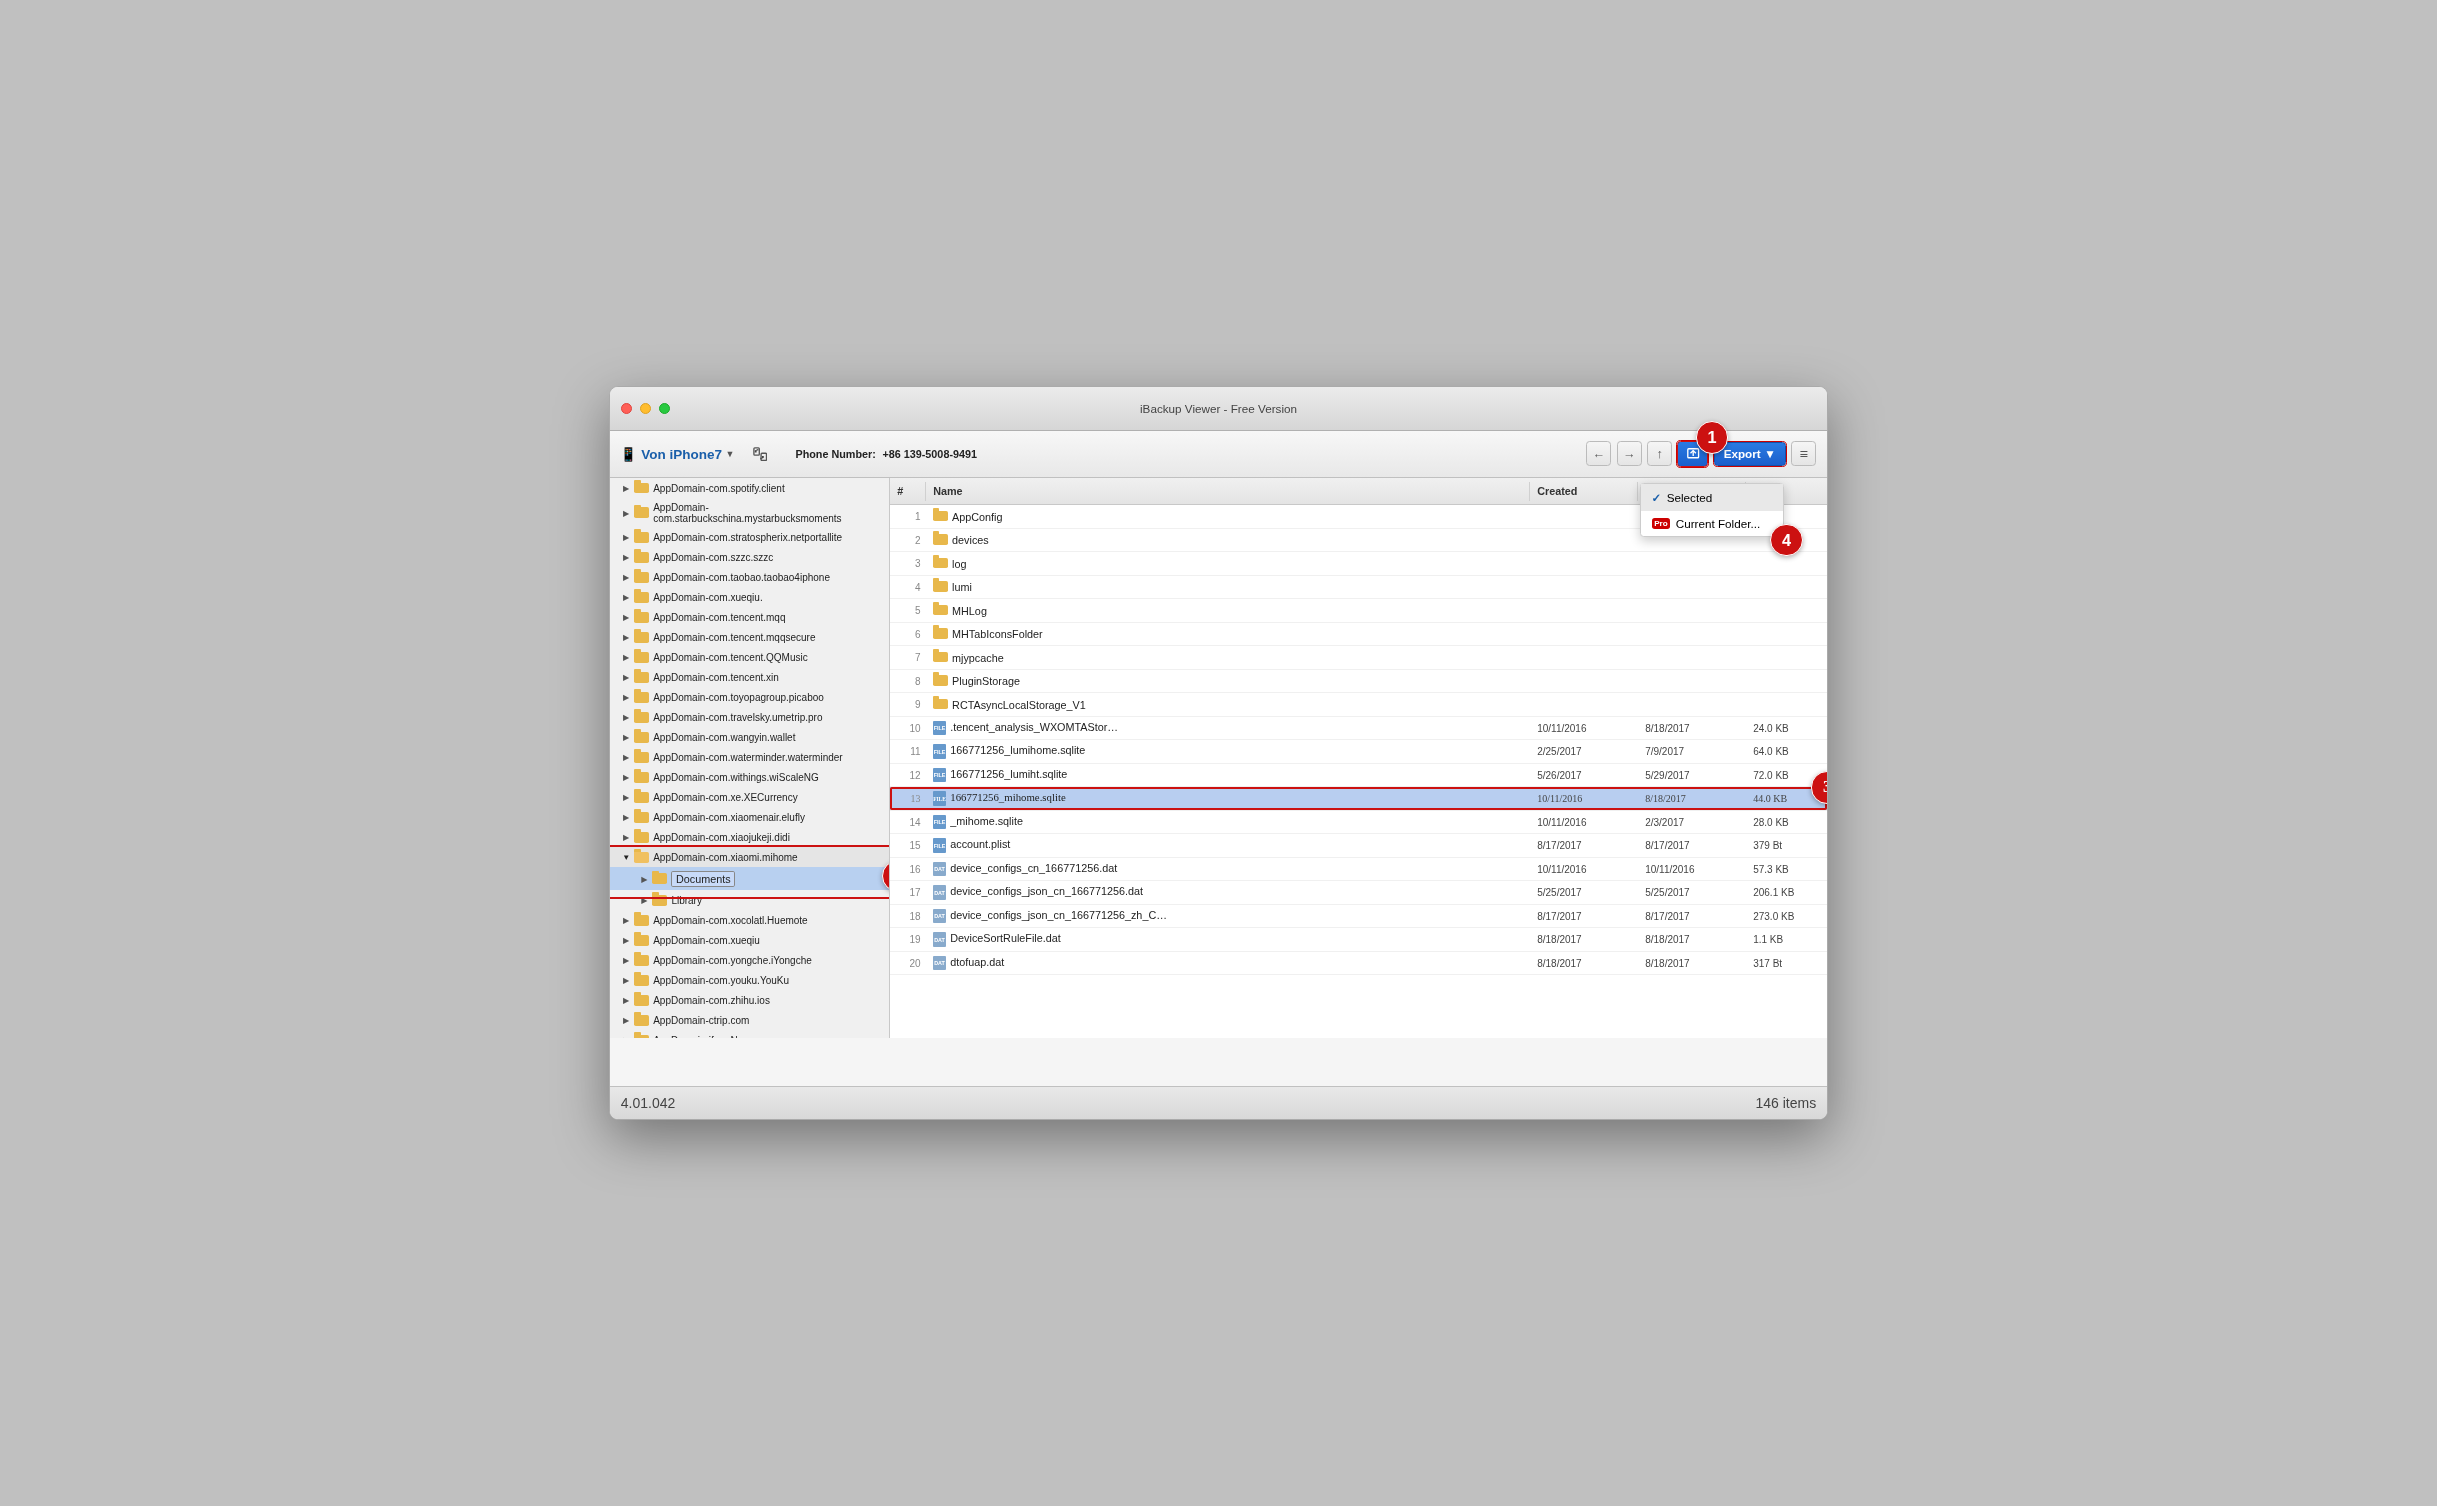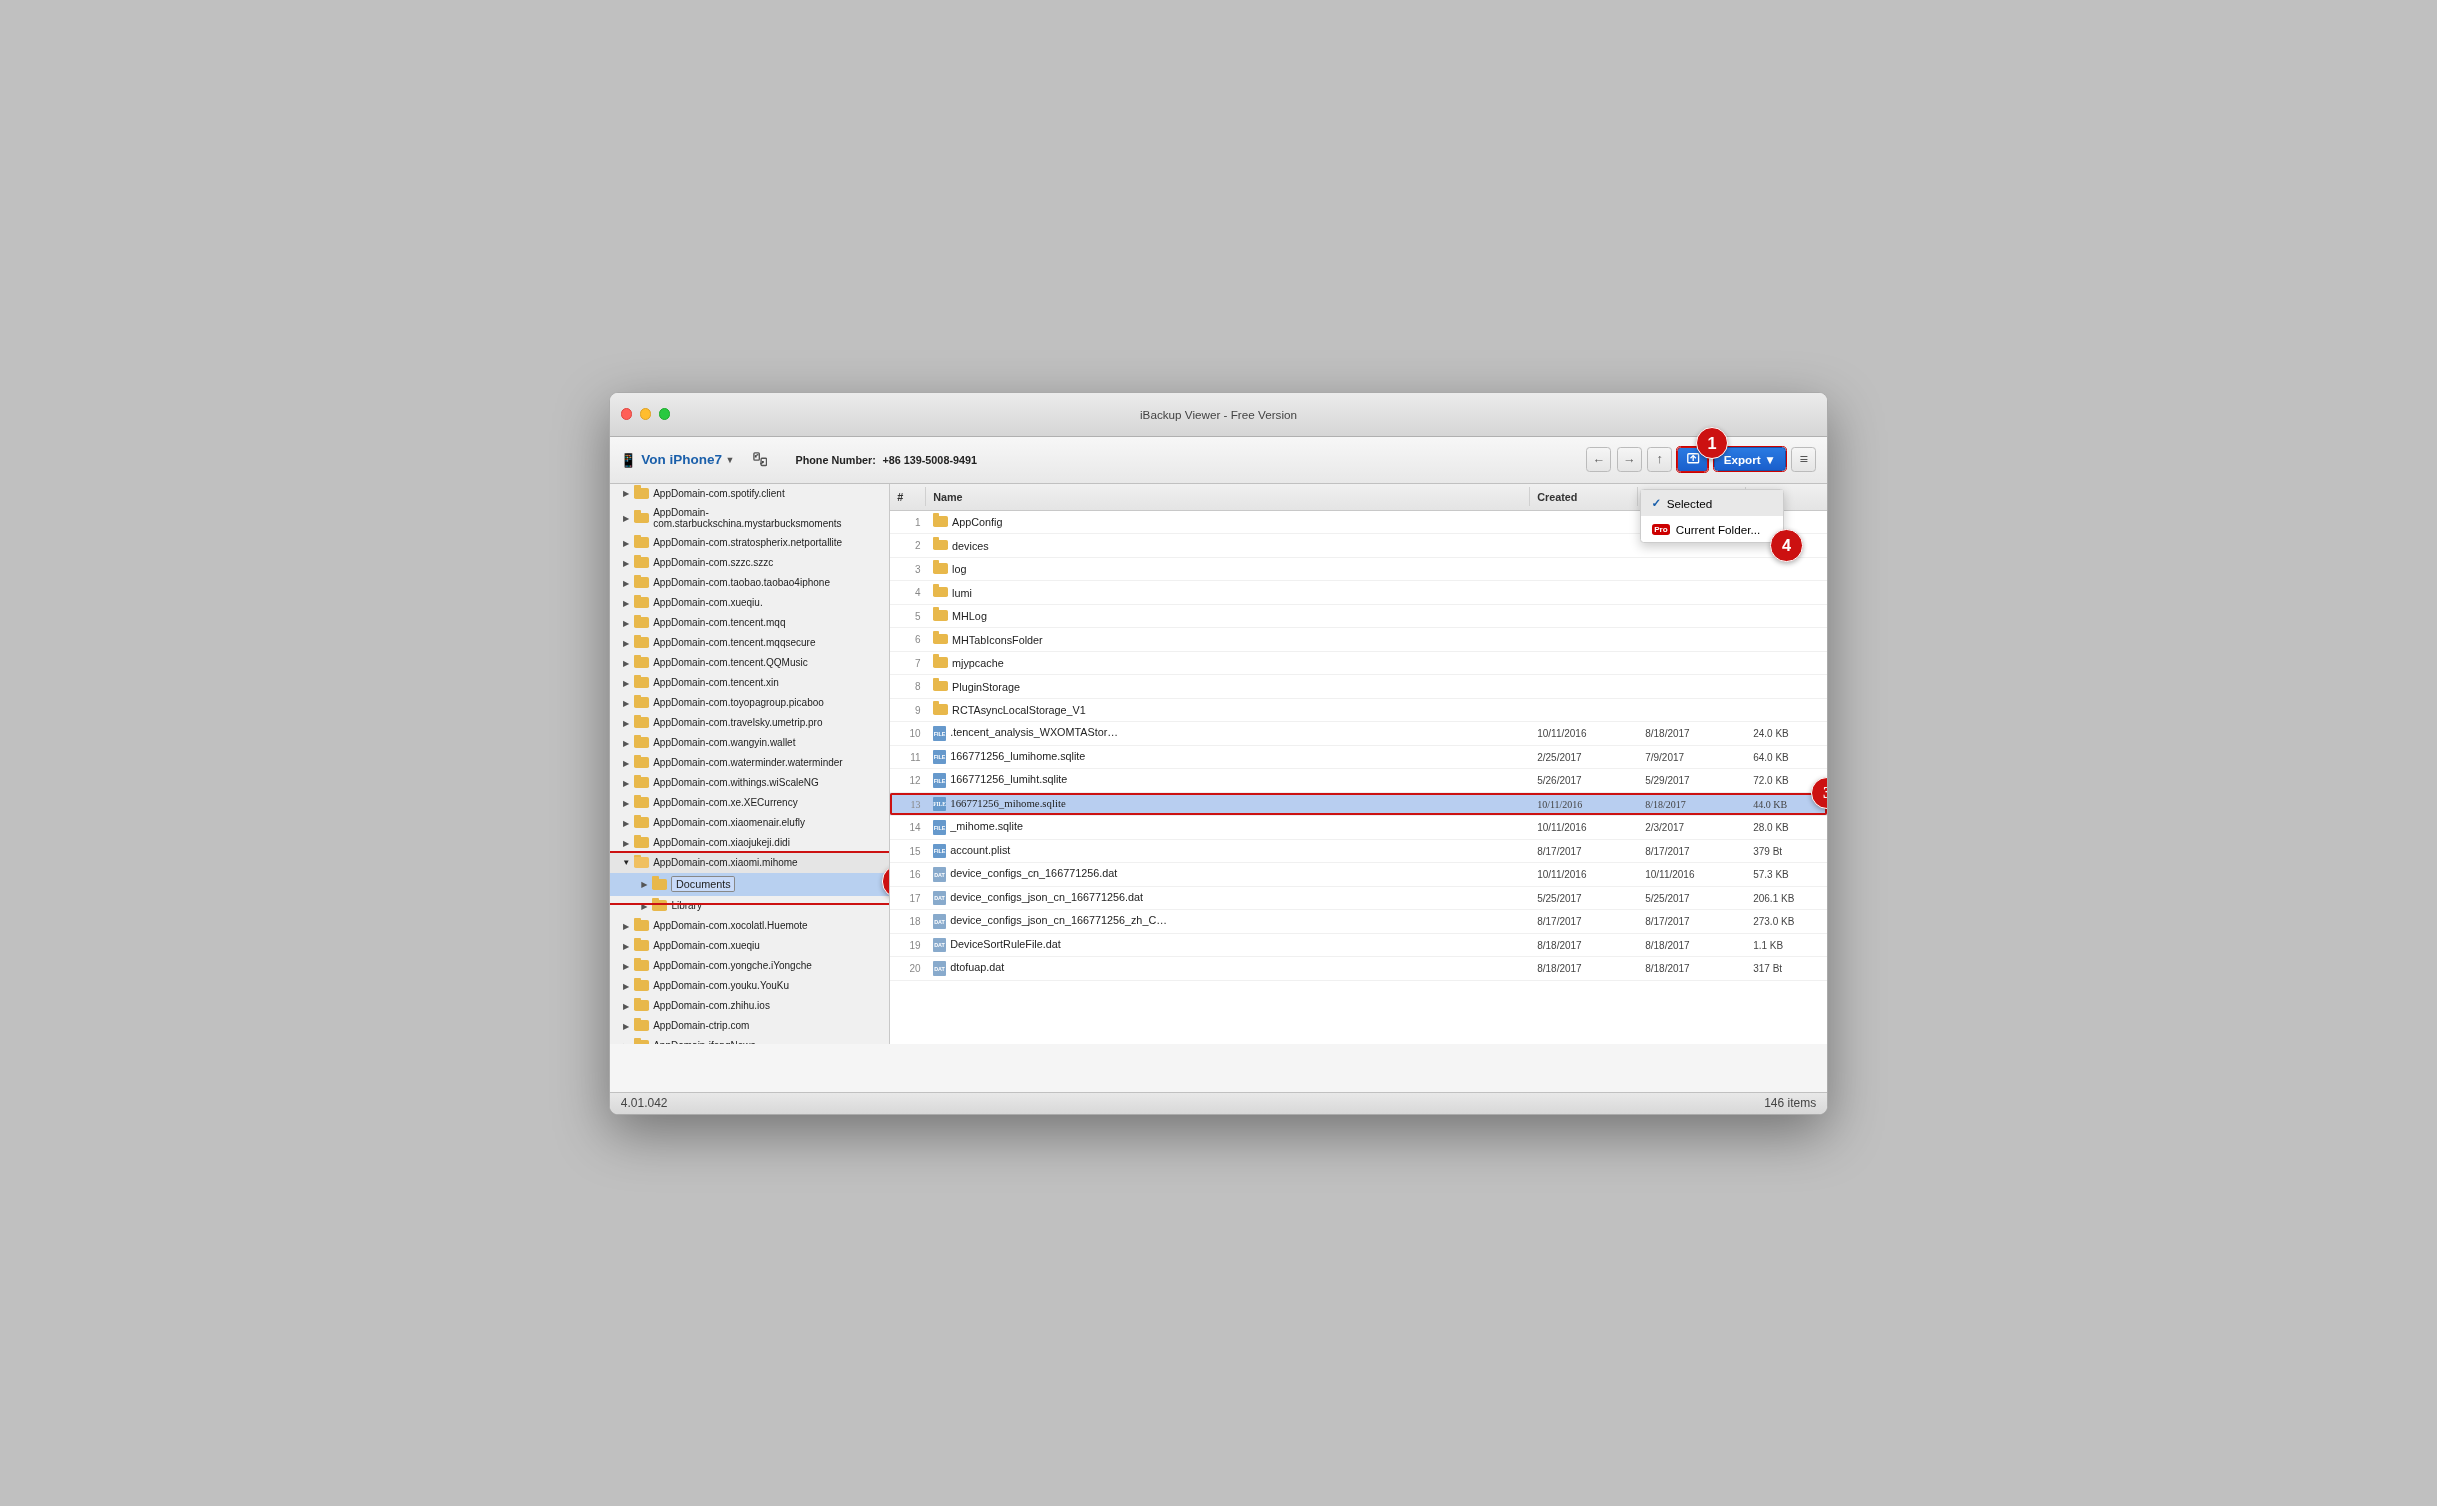--- a/index.html
+++ b/index.html
@@ -329,27 +329,27 @@
     .file-icon-file-dat {
       background: #88aacc;
     }
     .file-icon-label {
       font-size: 5.4px;
       color: white;
       font-weight: 700;
     }
     .statusbar {
       background: linear-gradient(to bottom, #e8e8e8, #d8d8d8);
-      height: 22px;
+      height: 33px;
       display: flex;
       align-items: center;
       justify-content: space-between;
       padding: 0 10.8px;
       border-top: 0.9px solid #c0c0c0;
-      font-size: 12px;
+      font-size: 14px;
       color: #444;
       margin-top: 48px;
     }
     
     .annot-circle {
       position: absolute;
       width: 32.5px;
       height: 32.5px;
       border-radius: 50%;
       background: #cc1111;

